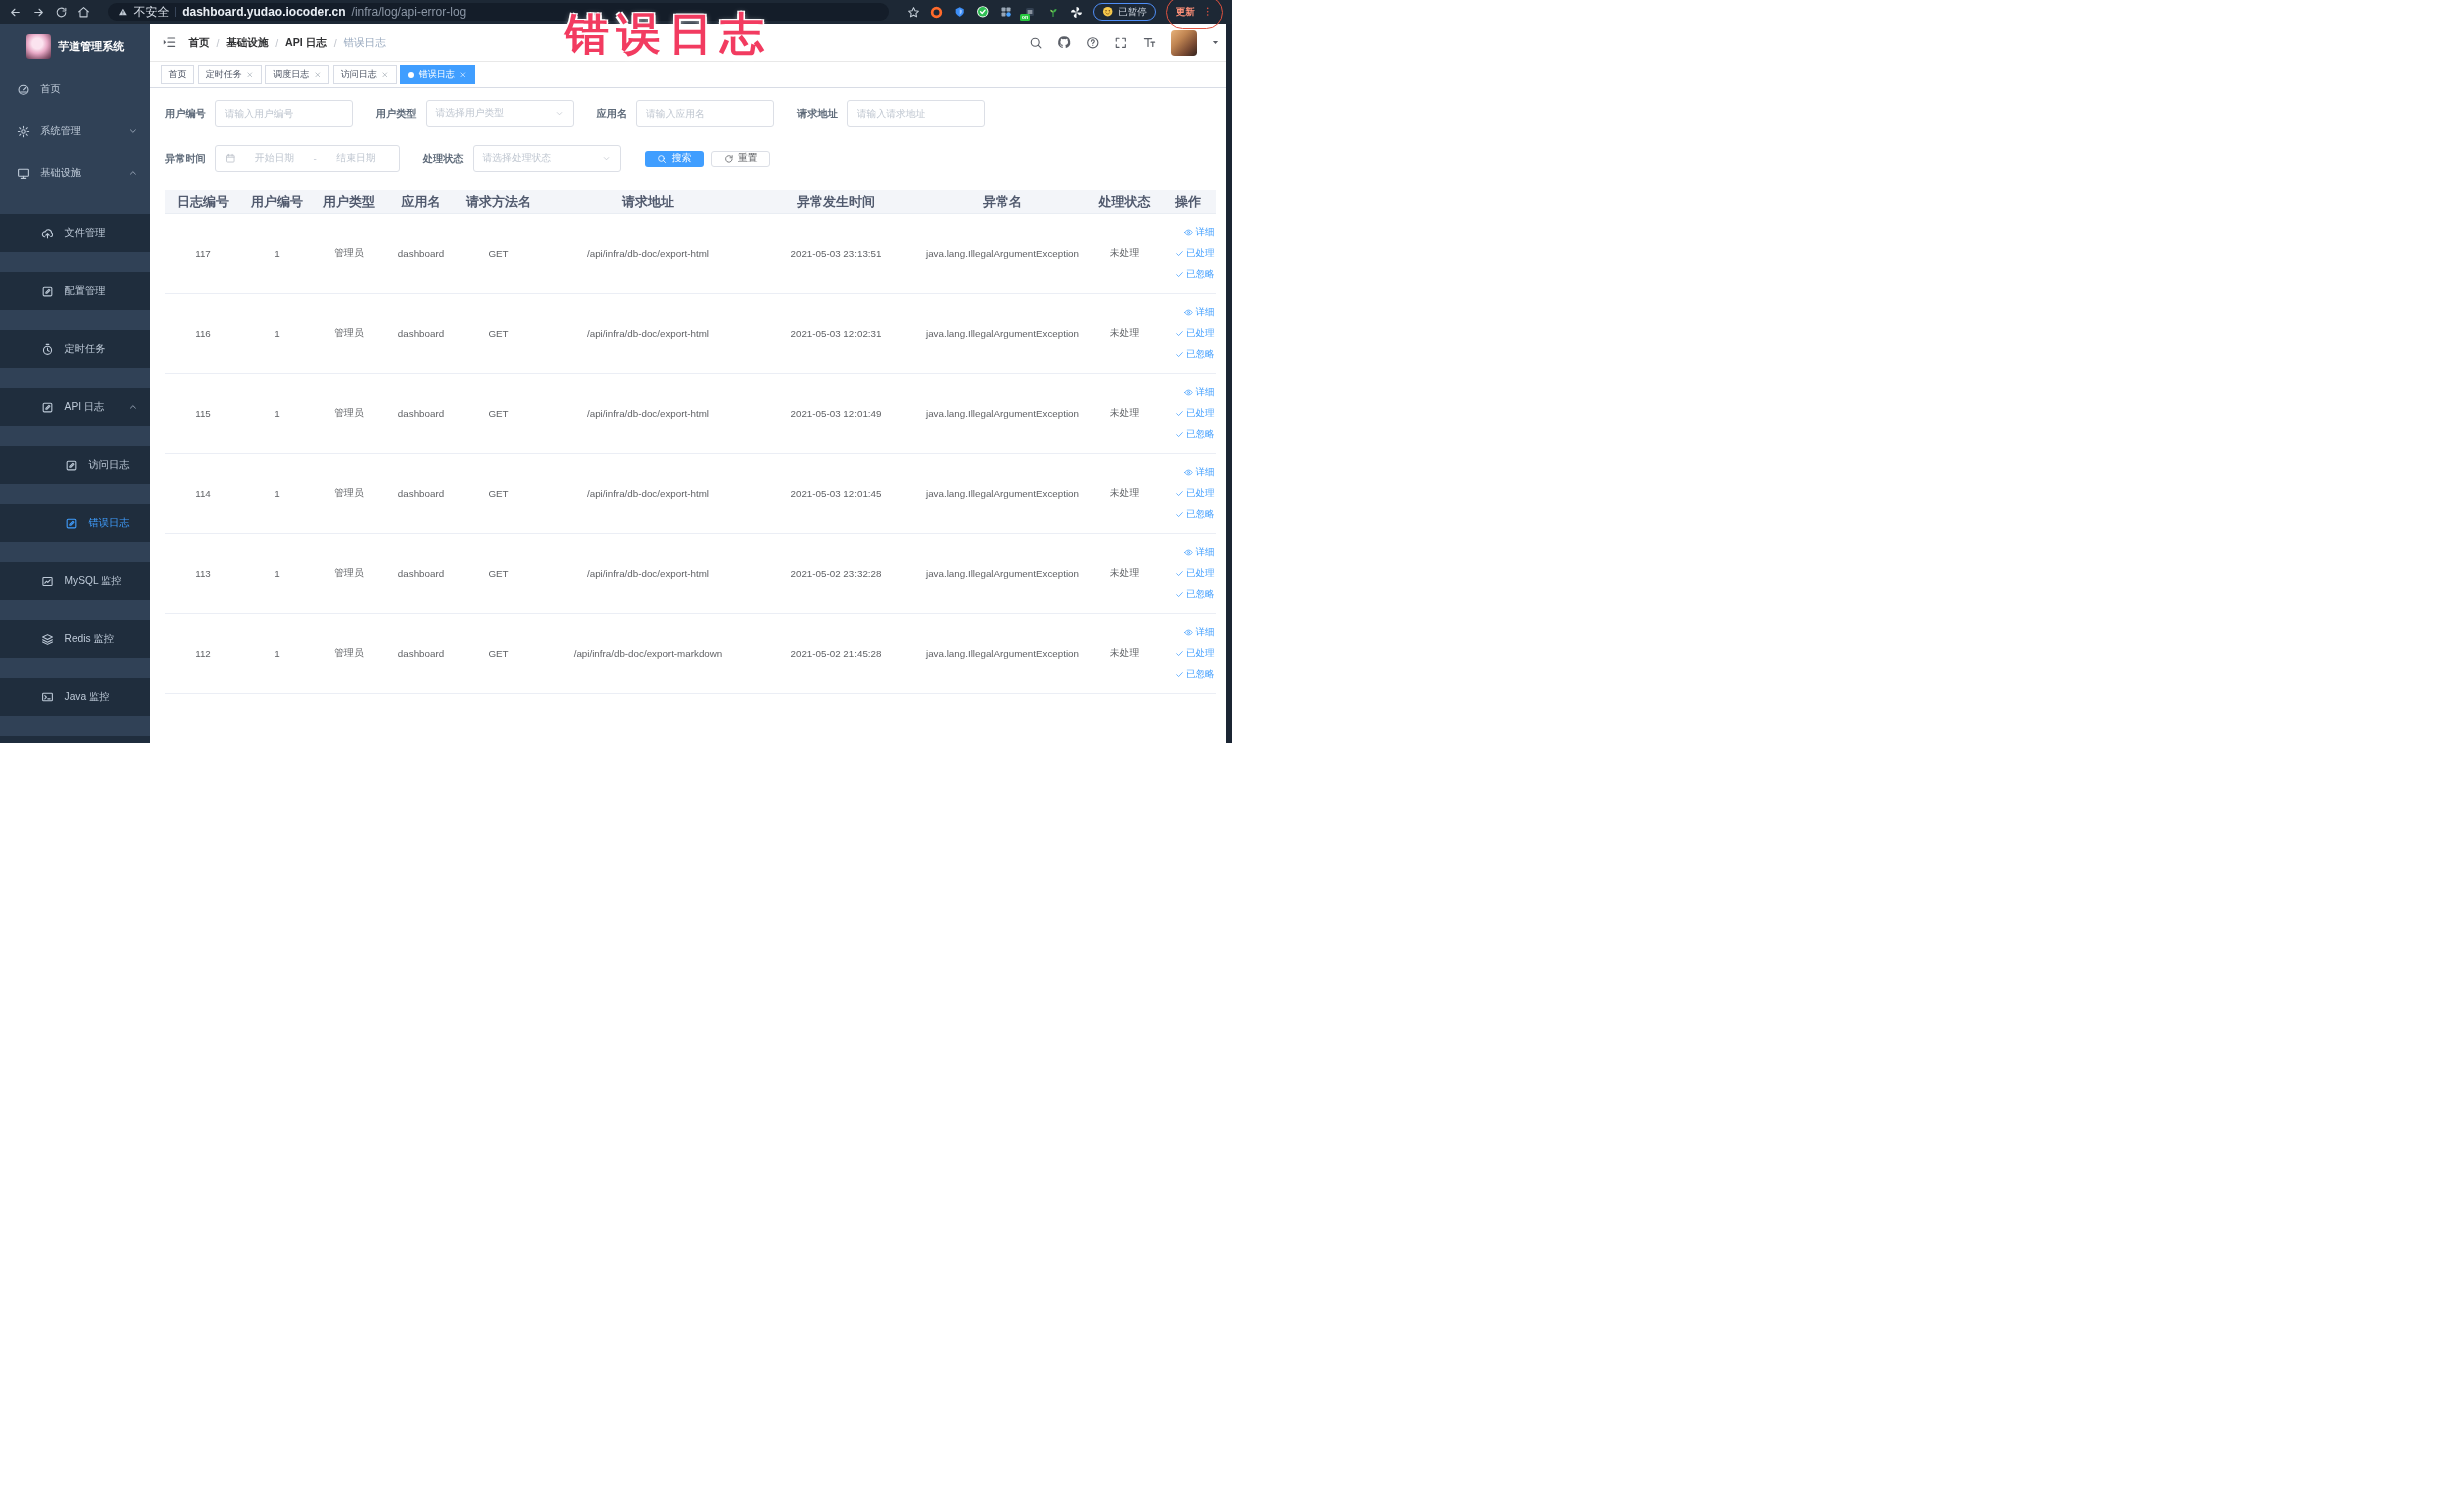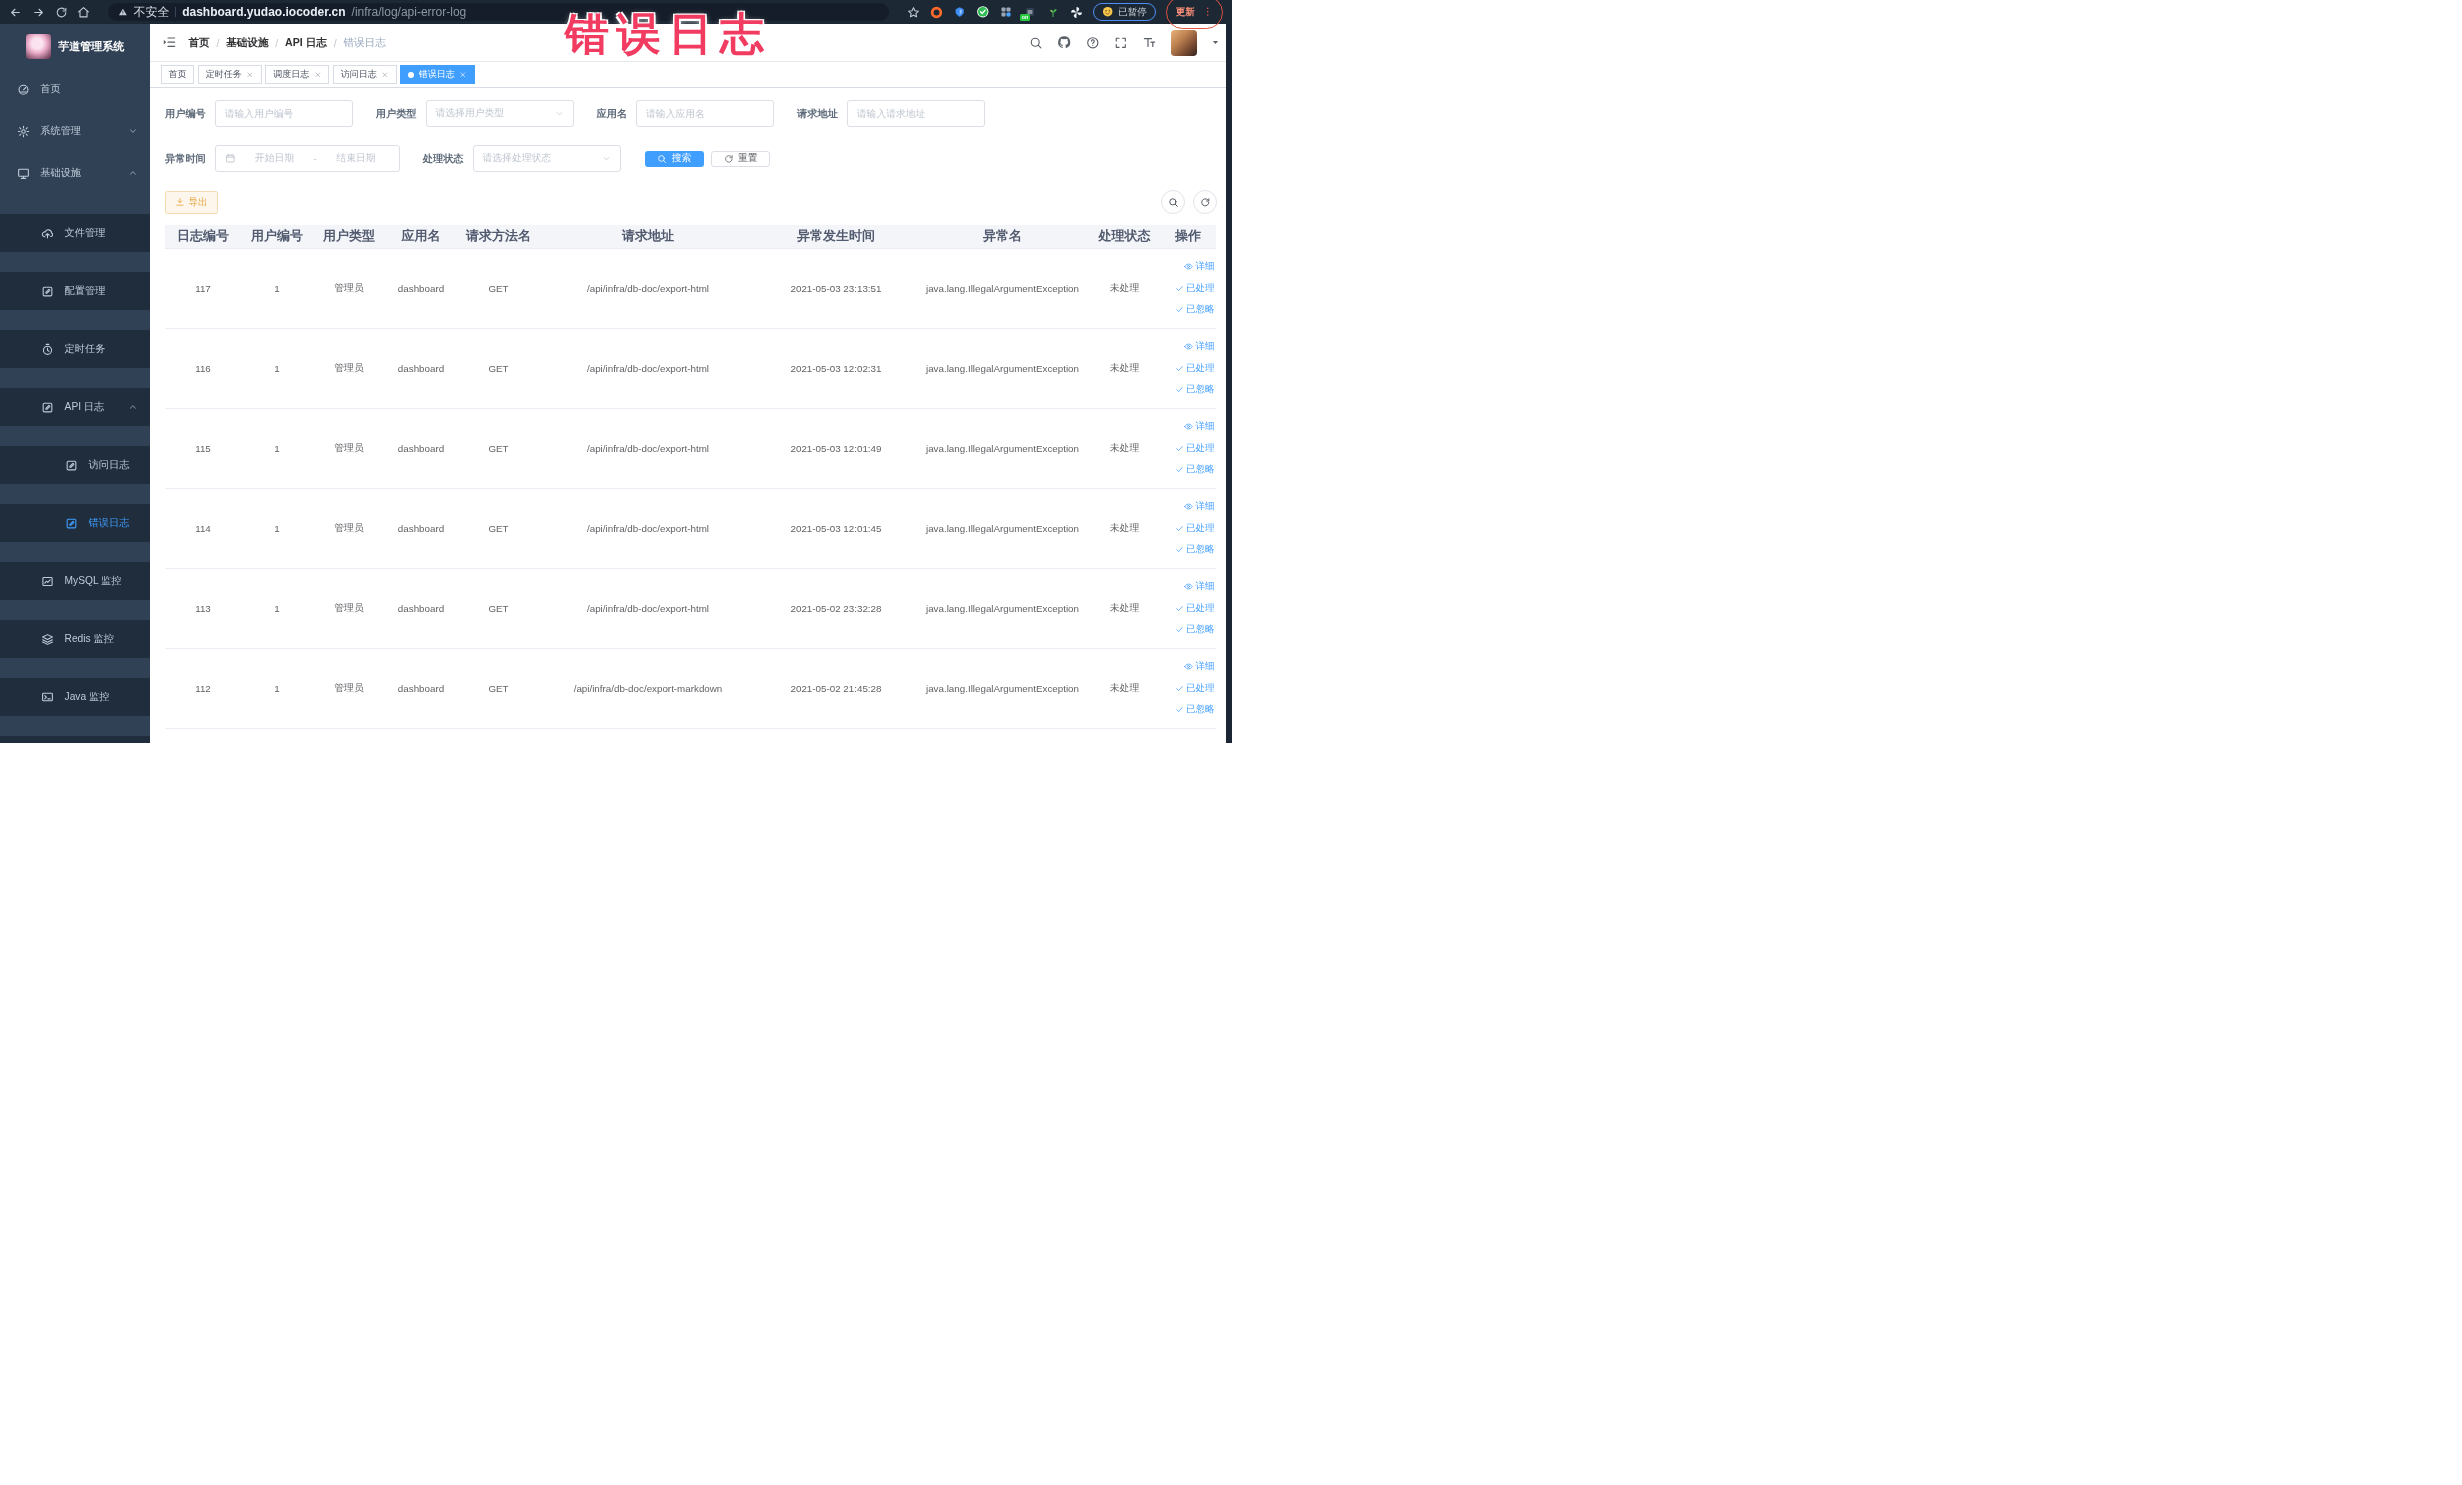--- a/index.html
+++ b/index.html
@@ -502,47 +502,20 @@
             </button>
             <button class="btn btn-plain">
               <svg width="9.8" height="9.8" viewBox="0 0 24 24" fill="none" stroke="currentColor" stroke-width="2" stroke-linecap="round" stroke-linejoin="round">
                 <path d="M20 12a8 8 0 1 1-2.7-6M20 4v5.2h-5.2"></path>
               </svg>
               <span>重置</span>
             </button>
           </div>
         </div>
 
-      <div class="toolbar-row">
-        <button class="btn-export">
-          <span style="display:flex">
-              <svg width="9.8" height="9.8" viewBox="0 0 24 24" fill="none" stroke="currentColor" stroke-width="2" stroke-linecap="round" stroke-linejoin="round">
-                <path d="M12 3.5v10M7.5 9.5l4.5 4.5 4.5-4.5M4.5 20h15"></path>
-              </svg>
-            </span>
-          <span>导出</span>
-        </button>
-        <div class="circle-btns">
-          <span class="circle-btn">
-              <span style="display:flex">
-                <svg width="10.6" height="10.6" viewBox="0 0 24 24" fill="none" stroke="currentColor" stroke-width="2" stroke-linecap="round" stroke-linejoin="round">
-                  <circle cx="11" cy="11" r="7"></circle>
-                  <path d="M16.5 16.5L21 21"></path>
-                </svg>
-              </span>
-            </span>
-          <span class="circle-btn">
-              <span style="display:flex">
-                <svg width="10.6" height="10.6" viewBox="0 0 24 24" fill="none" stroke="currentColor" stroke-width="2" stroke-linecap="round" stroke-linejoin="round">
-                  <path d="M20 12a8 8 0 1 1-2.7-6M20 4v5.2h-5.2"></path>
-                </svg>
-              </span>
-            </span>
-        </div>
-      </div>
 
       <div class="table">
         <div class="thead">
             <div class="th" style="width: 76px;">日志编号</div>
             <div class="th" style="width: 72px;">用户编号</div>
             <div class="th" style="width: 72px;">用户类型</div>
             <div class="th" style="width: 72px;">应用名</div>
             <div class="th" style="width: 83px;">请求方法名</div>
             <div class="th" style="width: 216px;">请求地址</div>
             <div class="th" style="width: 160px;">异常发生时间</div>

